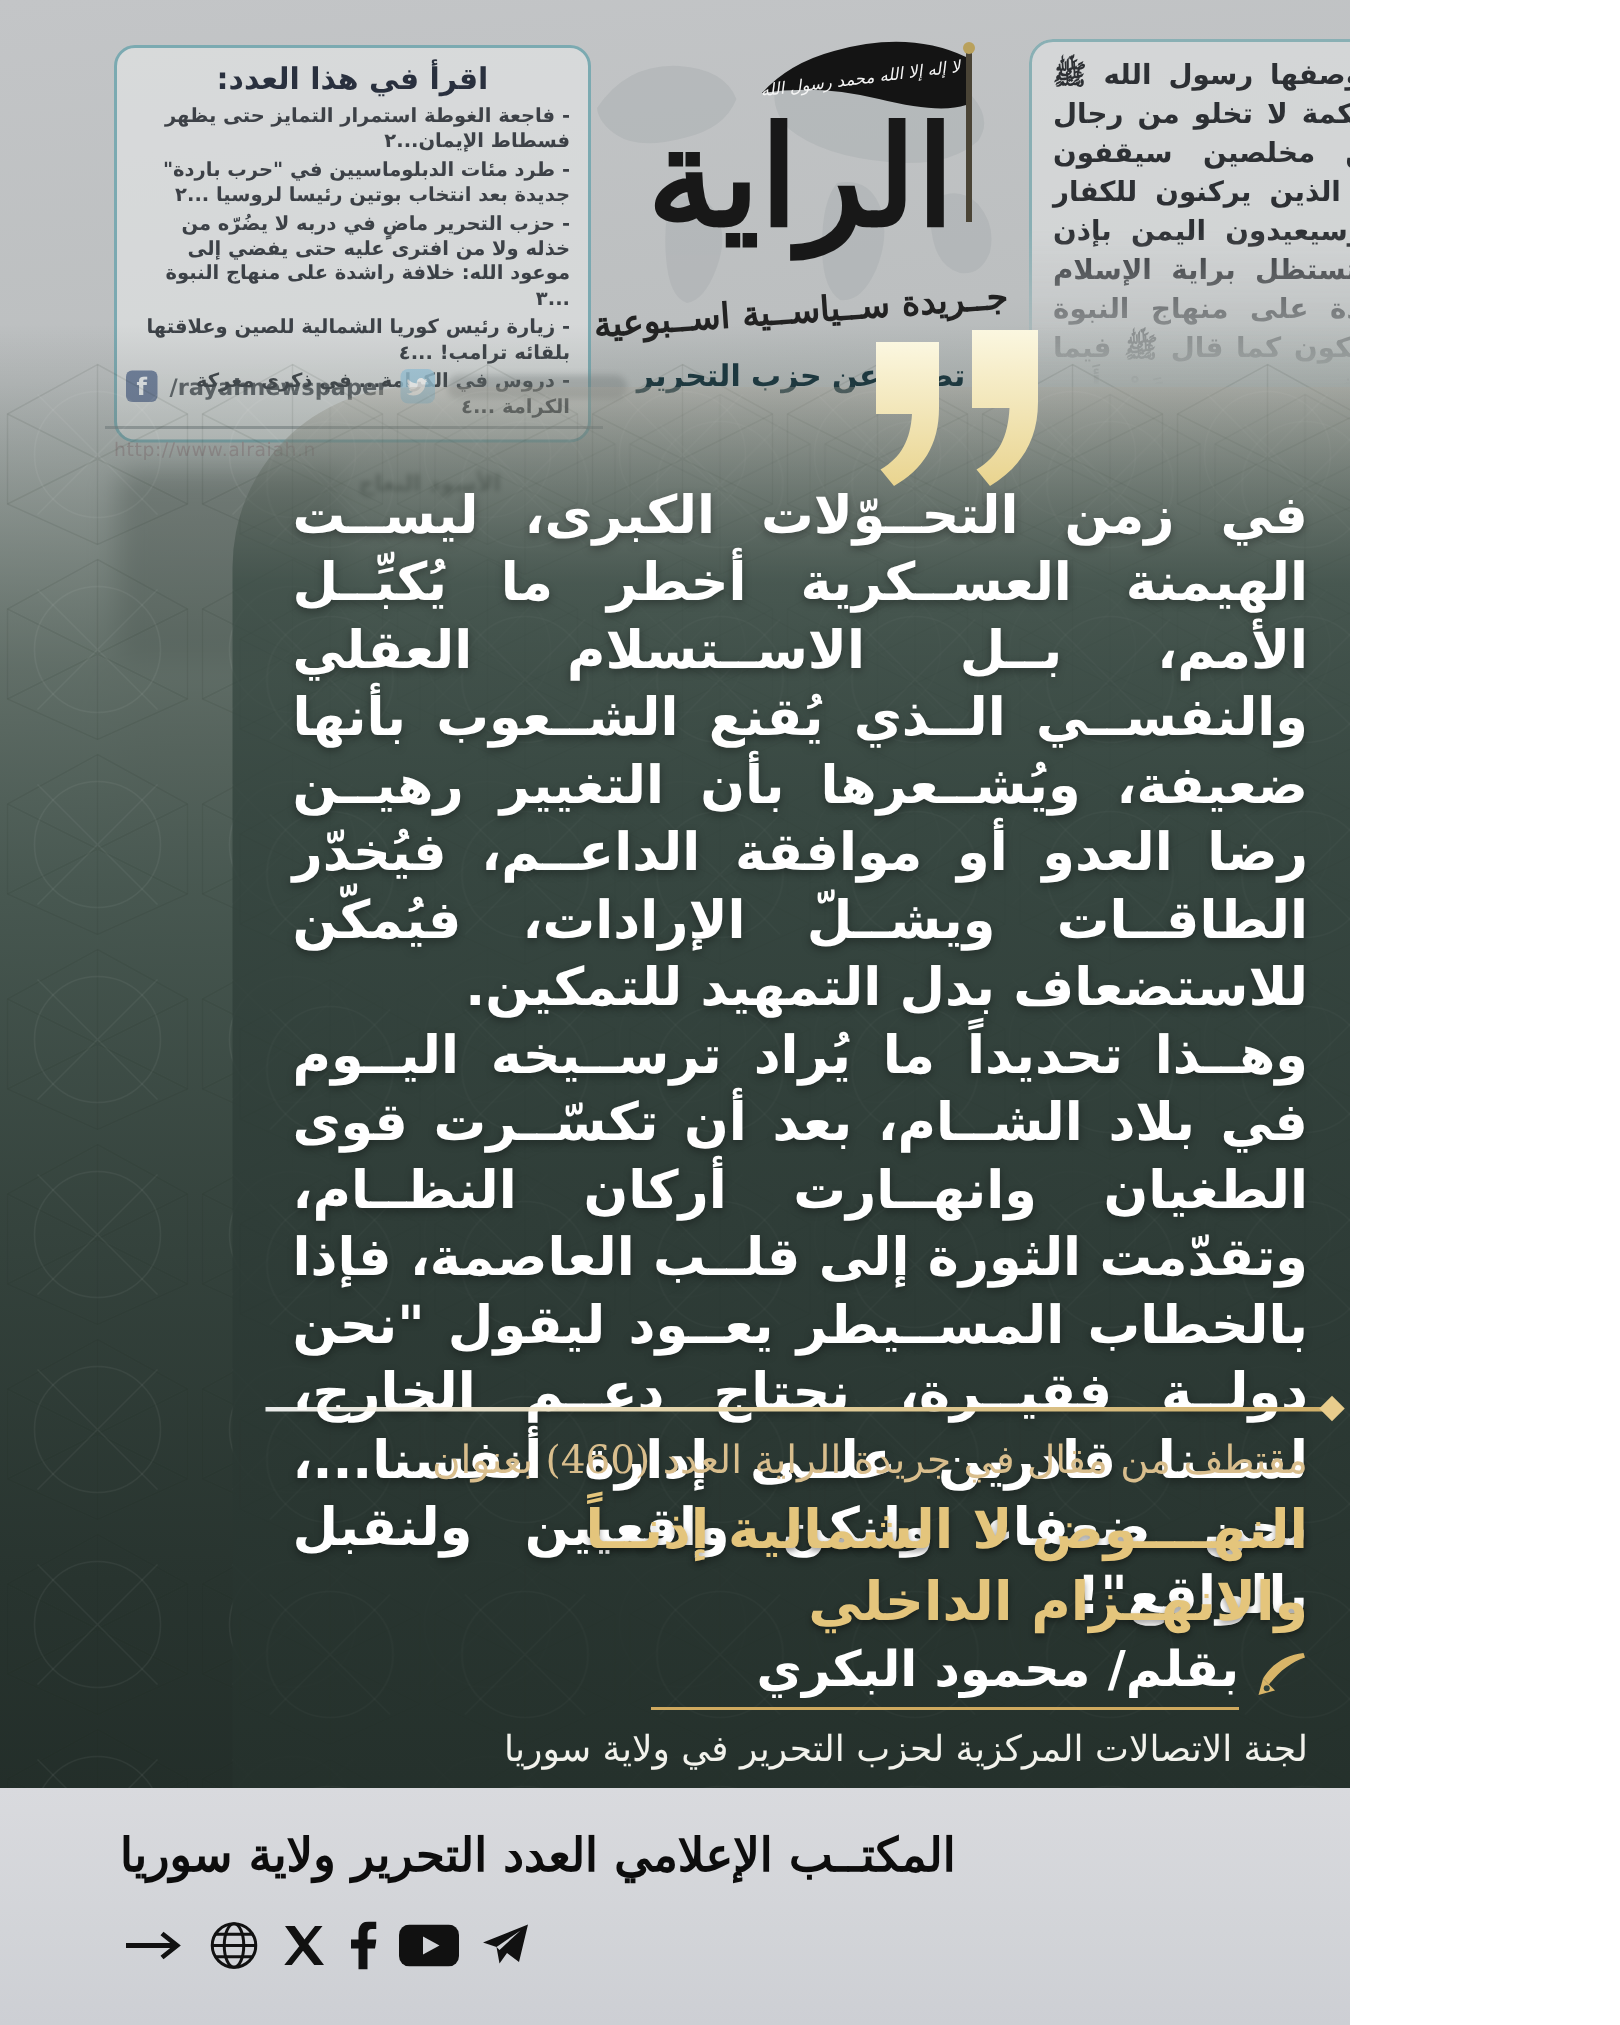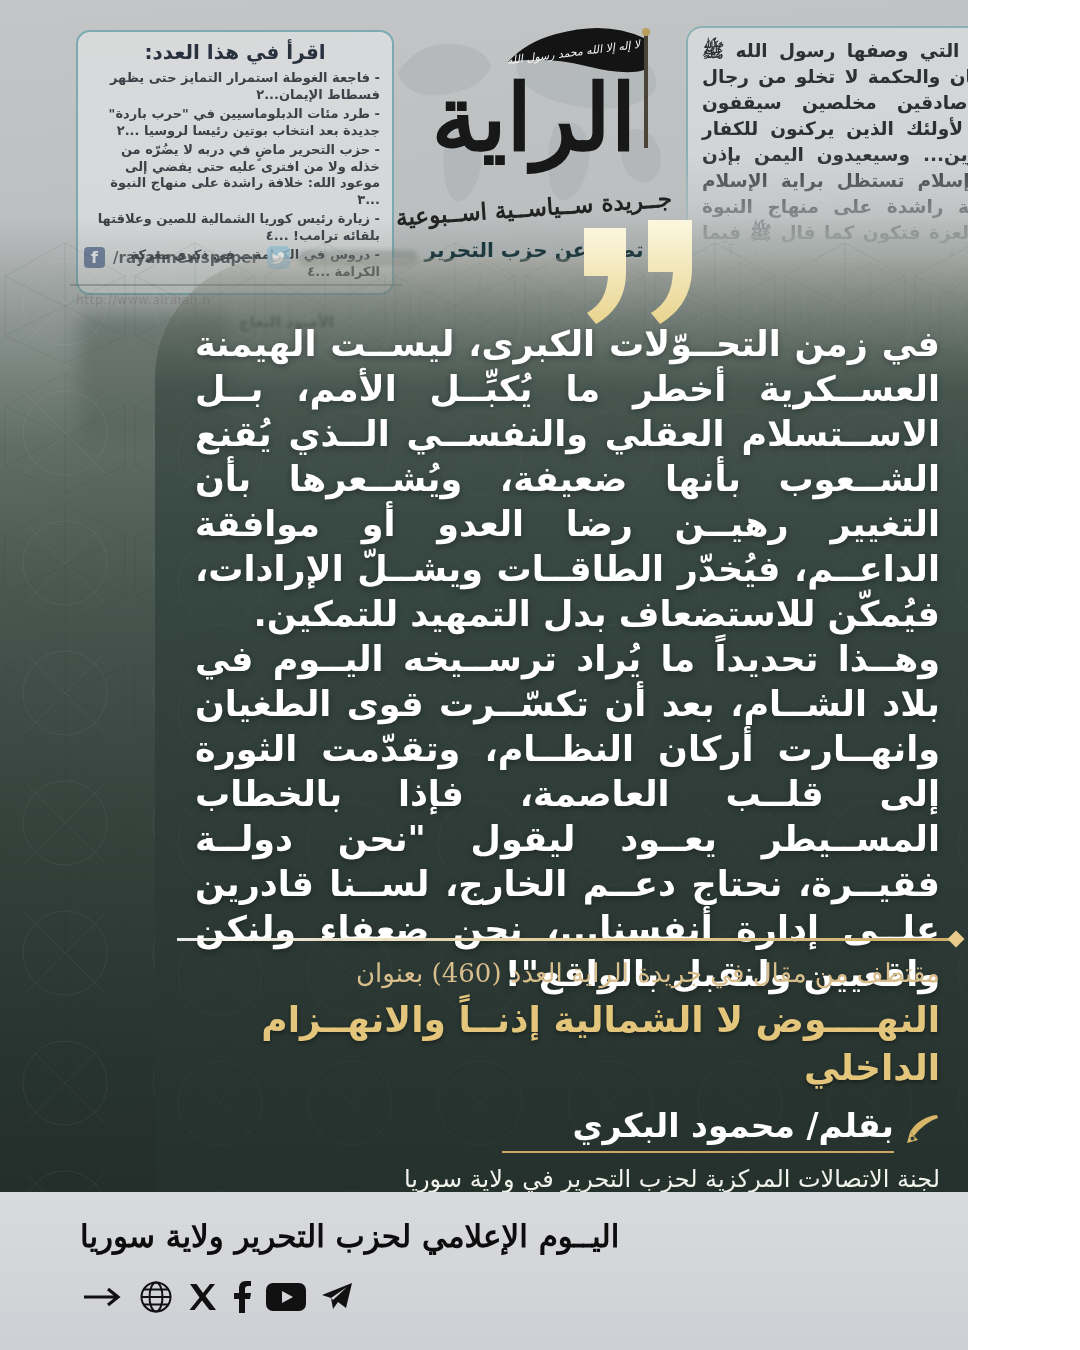--- a/index.html
+++ b/index.html
@@ -1,19 +1,19 @@
 <!DOCTYPE html>
 <html lang="ar"><head>
 <meta charset="utf-8">
 <style>
   * { margin:0; padding:0; box-sizing:border-box; }
   html,body { width:1080px; height:1350px; }
   body { font-family:"DejaVu Sans", sans-serif; overflow:hidden; }
 
-  .page { position:relative; width:968px; height:1350px; overflow:hidden;
+  .page { position:relative; width:900px; height:1350px; overflow:hidden;
           background:linear-gradient(175deg,#c3c5c7 0%,#bcbfc0 18%,#97a29c 32%,#70817a 46%,#52655e 62%,#3b4c46 78%,#2e3d38 92%,#293732 100%); }
 
   
   .np-layer { position:absolute; inset:0; z-index:1; }
 
   .np-left-box { position:absolute; left:76px; top:30px; width:318px; min-height:212px;
     border:2px solid #76a8b0; border-radius:14px; background:rgba(236,238,239,0.55);
     padding:8px 12px 10px; direction:rtl; opacity:.92; filter:blur(.3px); }
   .np-left-box h3 { font-size:20px; font-weight:bold; color:#1d2433; text-align:center; margin-bottom:6px; }
   .np-left-box ul { list-style:none; }
@@ -73,21 +73,21 @@
 
   .divider { position:absolute; left:22px; right:8px; top:680px; height:3px;
     background:linear-gradient(90deg, rgba(255,255,255,0.9) 0%, #e3d0a0 45%, #cfae67 100%); }
   .divider .diamond { position:absolute; right:-2px; top:-5px; width:12px; height:12px;
     background:#e8cc8c; transform:rotate(45deg); }
 
   .attribution { position:absolute; right:28px; left:55px; top:700px; direction:rtl; text-align:right; }
   .att-source { font-size:26px; color:#d9be8d; margin-bottom:8px; font-family:"DejaVu Serif", serif; }
   .att-title  { font-size:36px; font-weight:bold; color:#e4c57c; line-height:48px;
                 text-shadow:0 2px 4px rgba(0,0,0,0.4); }
-  .att-byline { margin-top:14px; display:flex; align-items:center; gap:10px; }
+  .att-byline { display:flex; align-items:center; gap:10px; }
   .att-byline .name { font-size:33px; font-weight:bold; color:#ffffff;
                       border-bottom:2px solid #cfa95f; padding-bottom:6px; padding-left:70px; }
   .att-committee { margin-top:12px; font-size:24px; color:#f2f2ec; }
 
   .quote-glyph { position:absolute; left:582px; top:220px; z-index:5; }
 
   
   .footer { position:absolute; left:0; right:0; bottom:0; height:158px; z-index:6;
     background:linear-gradient(180deg,#d9dade 0%,#d2d4d8 60%,#cdcfd4 100%); }
   .footer-org { position:absolute; left:80px; top:26px; direction:rtl; font-size:31px; font-weight:bold;
@@ -212,21 +212,21 @@
       <linearGradient id="qg" x1="0" y1="0" x2="0" y2="1">
         <stop offset="0" stop-color="#fbf7e0"></stop>
         <stop offset="1" stop-color="#e9d48f"></stop>
       </linearGradient>
     </defs>
     <path fill="url(#qg)" d="M66 0 h44 v48 c0 26 -12 44 -32 56 l-9 -11 c15 -9 21 -22 22 -41 h-25 z"></path>
     <path fill="url(#qg)" d="M2 8 h42 v44 c0 25 -11 41 -30 52 l-9 -11 c14 -8 20 -20 21 -37 h-24 z"></path>
   </svg>
 
   <div class="footer">
-    <div class="footer-org">اليــوم الإعلامي لحزب التحرير ولاية سوريا</div>
+    <div class="footer-org">المكتــب الإعلامي العدد التحرير ولاية سوريا</div>
     <div class="footer-icons">
       <svg width="42" height="24" viewBox="0 0 42 24">
         <path d="M2 12 H34 M26 4 L36 12 L26 20" stroke="#111" stroke-width="3.2" fill="none"></path>
       </svg>
       <svg width="34" height="34" viewBox="0 0 34 34">
         <g fill="none" stroke="#111" stroke-width="2">
           <circle cx="17" cy="17" r="14.5"></circle>
           <ellipse cx="17" cy="17" rx="6.5" ry="14.5"></ellipse>
           <path d="M2.5 17 h29 M4.5 9.5 h25 M4.5 24.5 h25"></path>
         </g>

